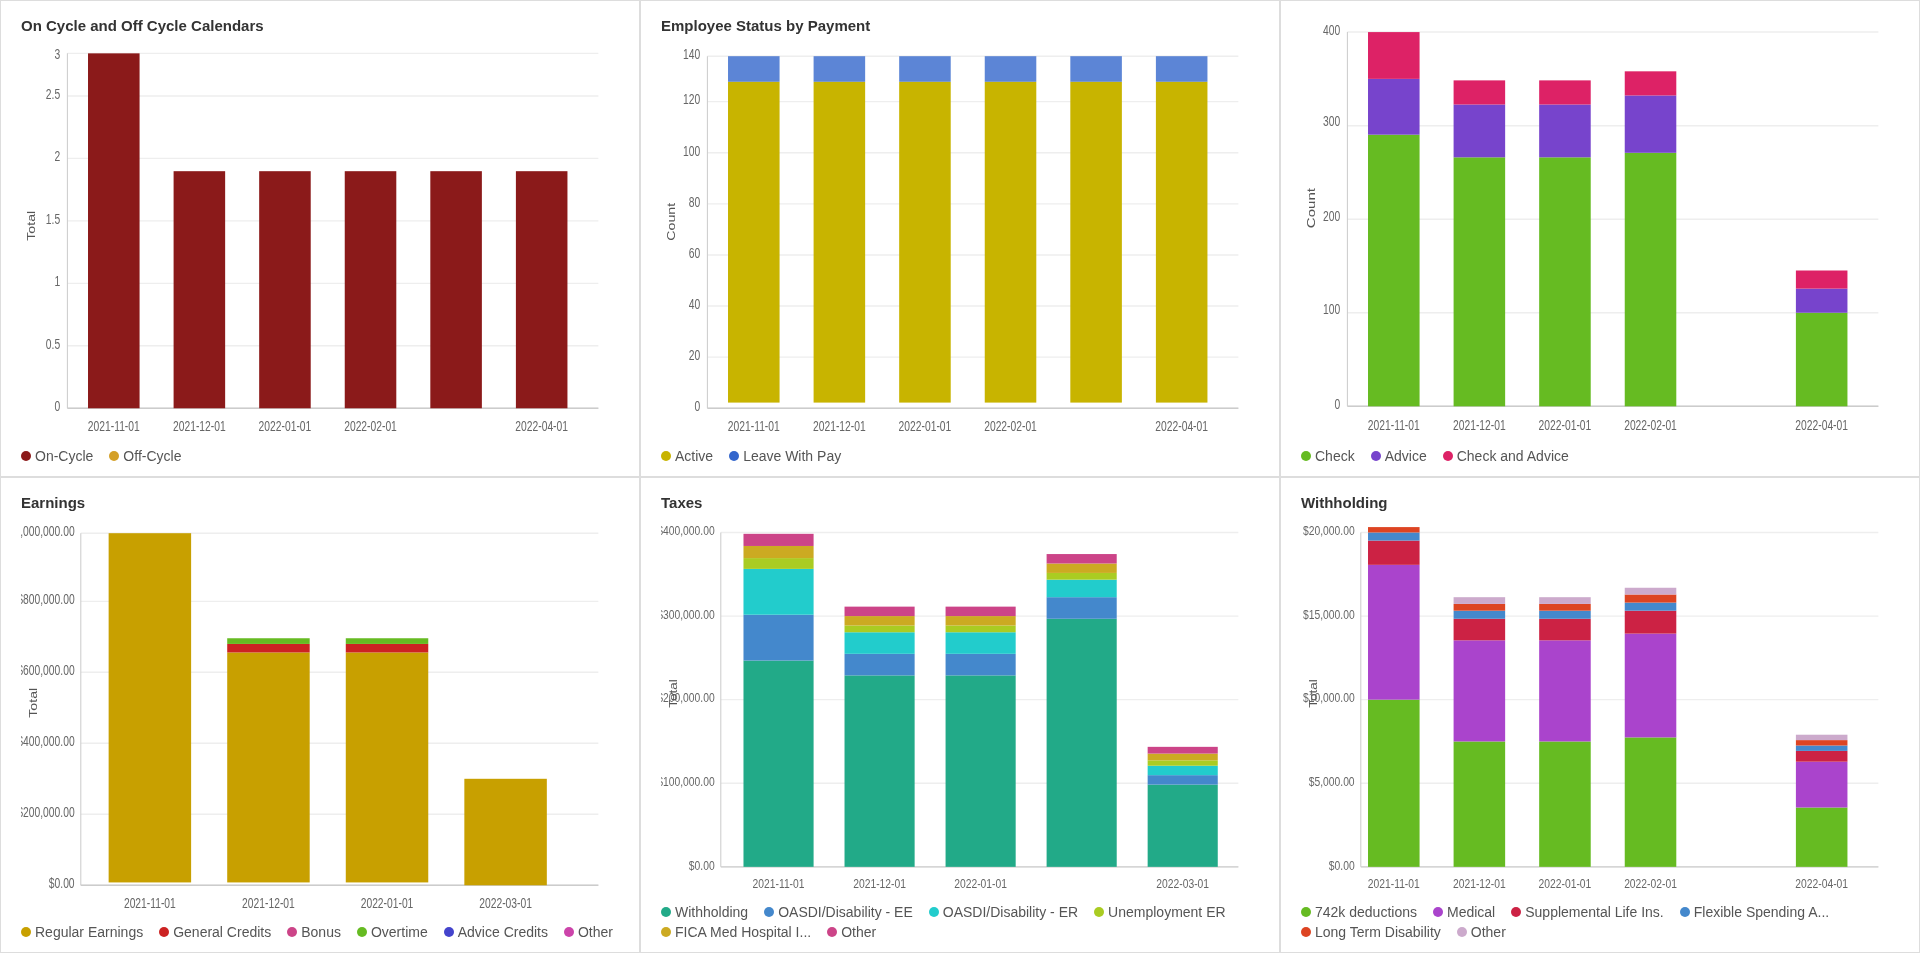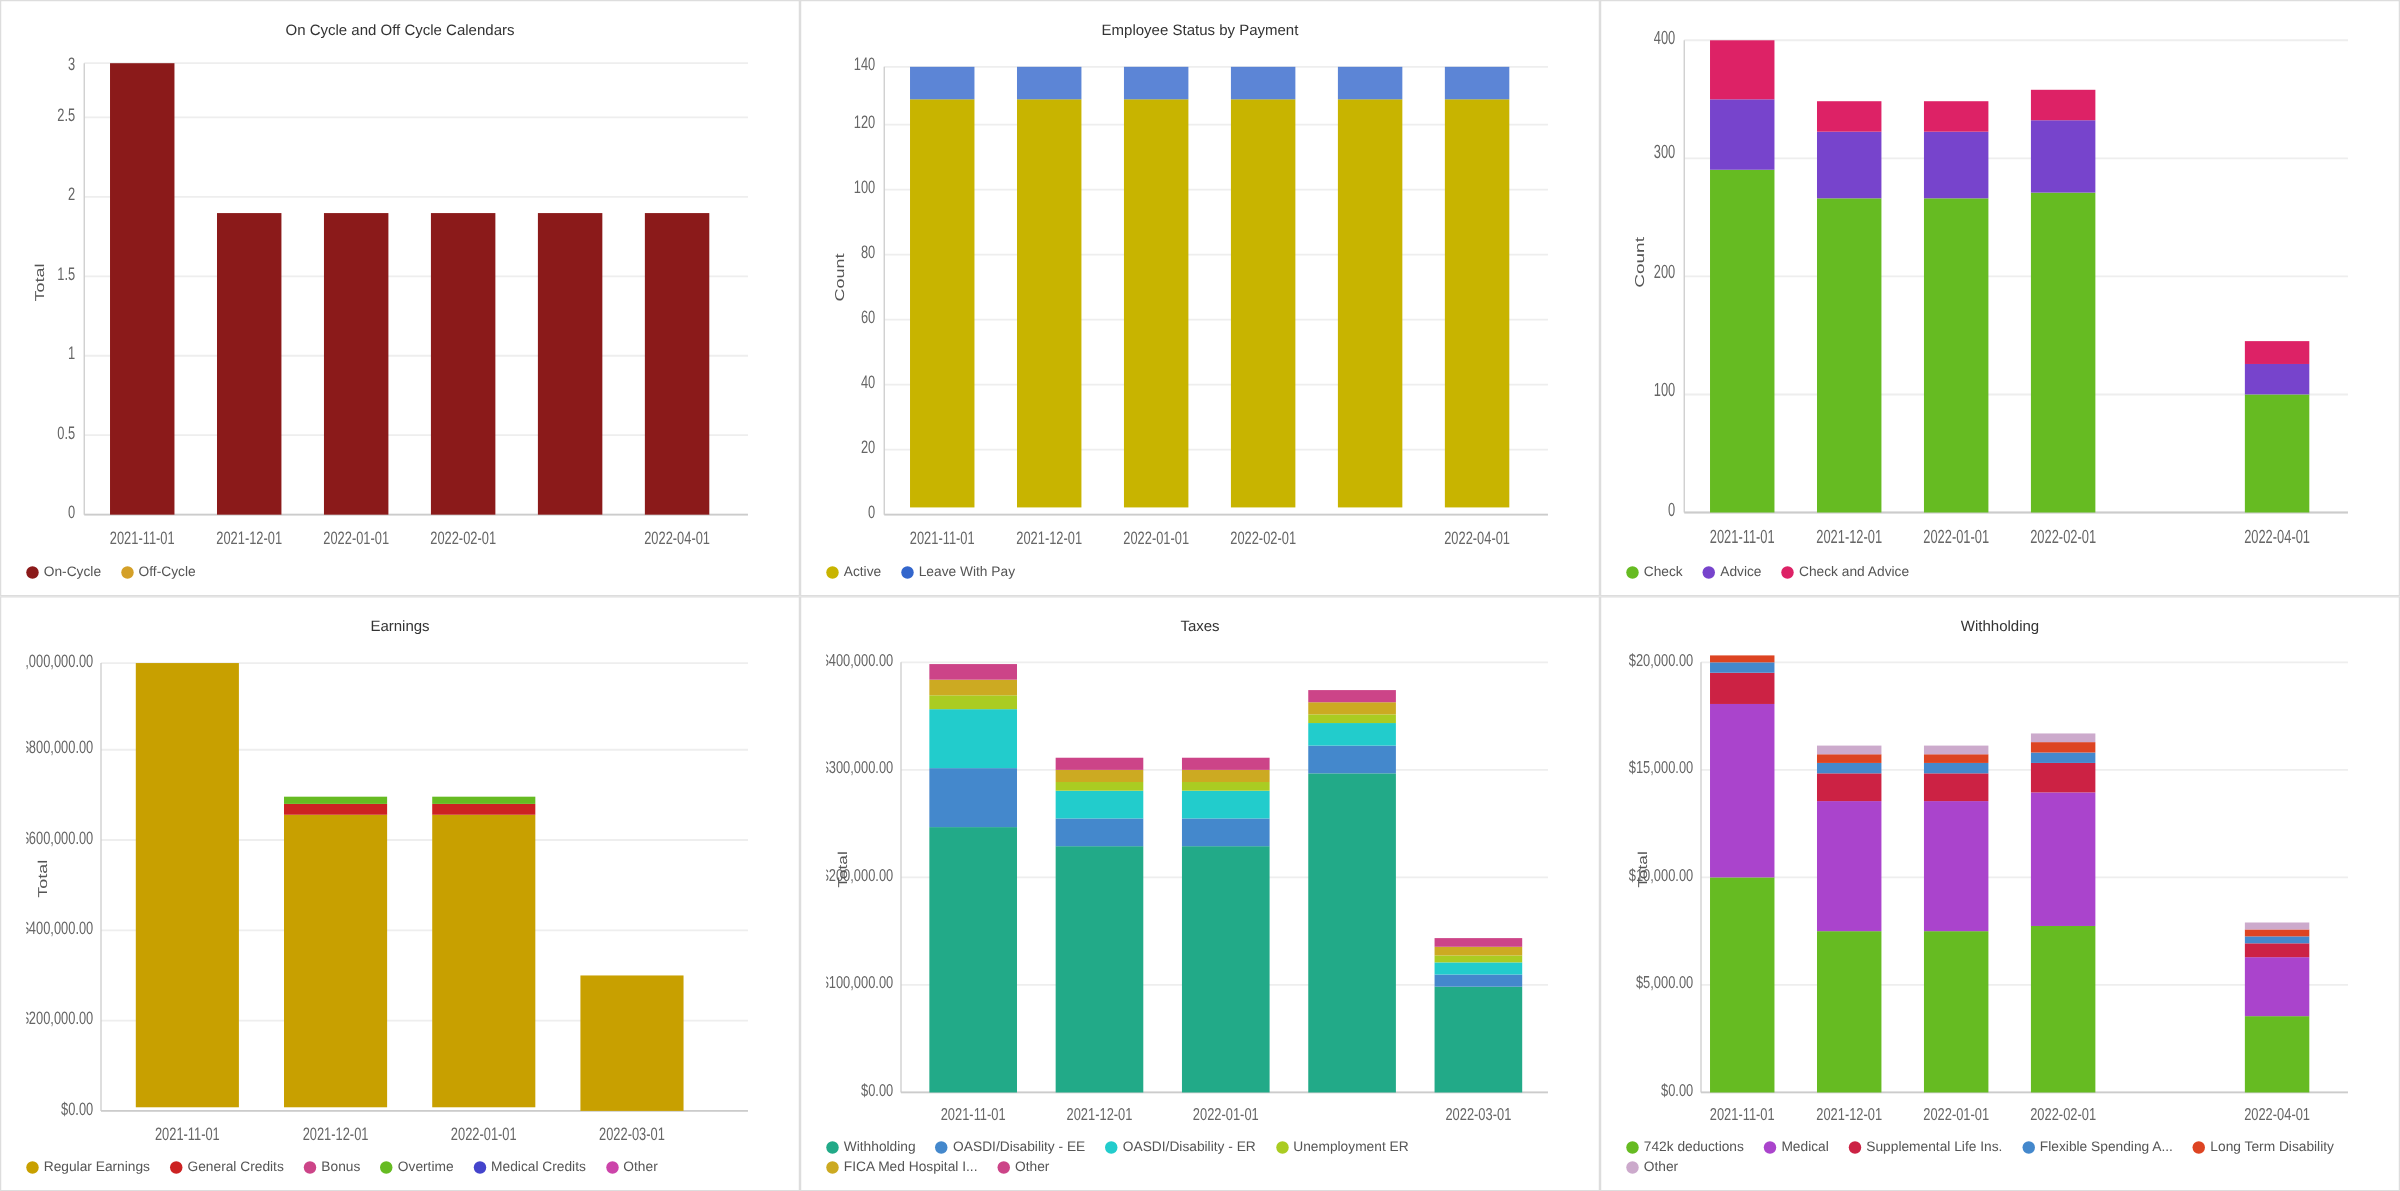--- a/index.html
+++ b/index.html
@@ -18,41 +18,40 @@
     .chart-panel {
       background: #fff;
       border: 1px solid #ddd;
       padding: 16px 20px 12px 20px;
       display: flex;
       flex-direction: column;
       overflow: hidden;
     }
     
     .chart-title {
-      font-size: 12px;
-      font-weight: normal;
+      font-size: 15px;
+      font-weight: bold;
       color: #333;
       margin-bottom: 8px;
-      text-align: center;
     }
     
     .chart-area {
       flex: 1;
       position: relative;
       min-height: 0;
     }
     
     svg { width: 100%; height: 100%; }
     
     .legend {
       display: flex;
       flex-wrap: wrap;
       gap: 4px 16px;
       margin-top: 8px;
-      font-size: 11px;
+      font-size: 14px;
       color: #555;
       align-items: center;
     }
     
     .legend-item {
       display: flex;
       align-items: center;
       gap: 4px;
     }
     
@@ -325,21 +324,21 @@
       <div class="legend-item">
         <div class="legend-dot" style="background:#CC4488;"></div>
         <span>Bonus</span>
       </div>
       <div class="legend-item">
         <div class="legend-dot" style="background:#66BB22;"></div>
         <span>Overtime</span>
       </div>
       <div class="legend-item">
         <div class="legend-dot" style="background:#4444CC;"></div>
-        <span>Medical Credits</span>
+        <span>Advice Credits</span>
       </div>
       <div class="legend-item">
         <div class="legend-dot" style="background:#CC44AA;"></div>
         <span>Other</span>
       </div>
     </div>
   </div>
 
   <div class="chart-panel">
     <div class="chart-title">Taxes</div>

